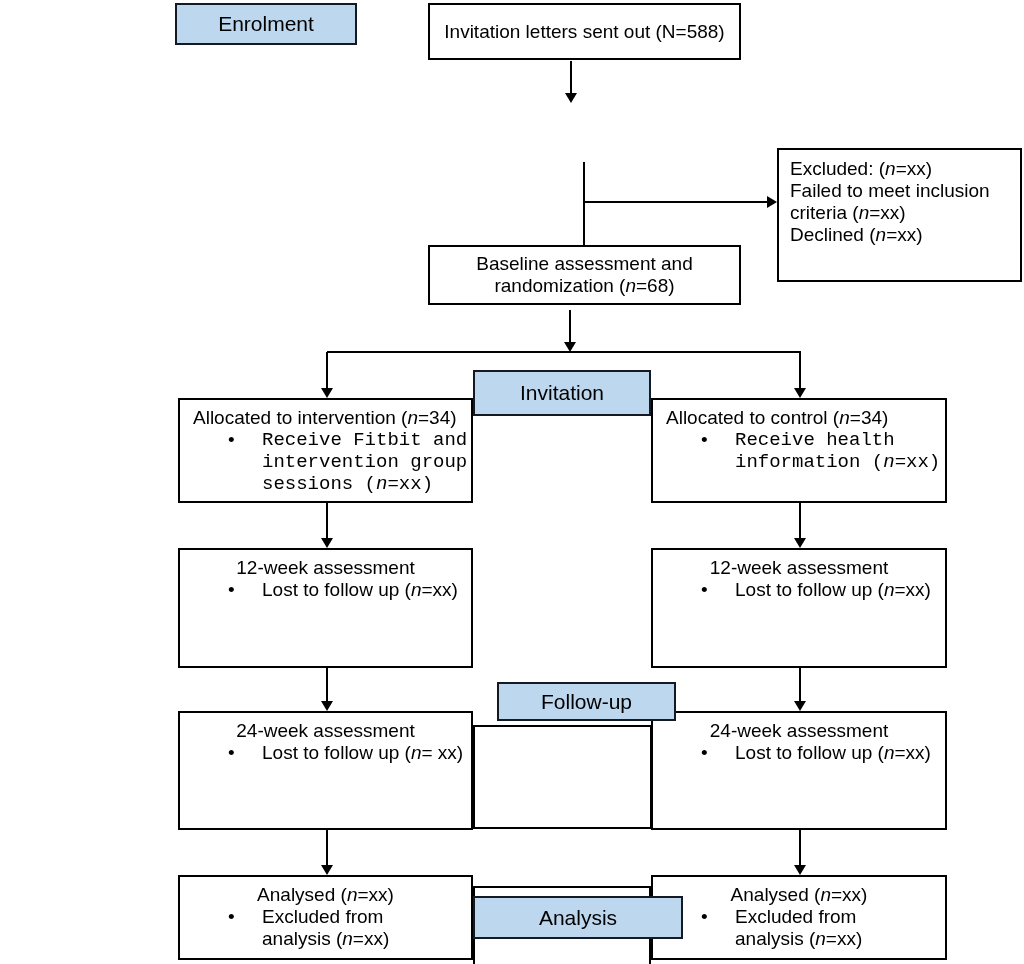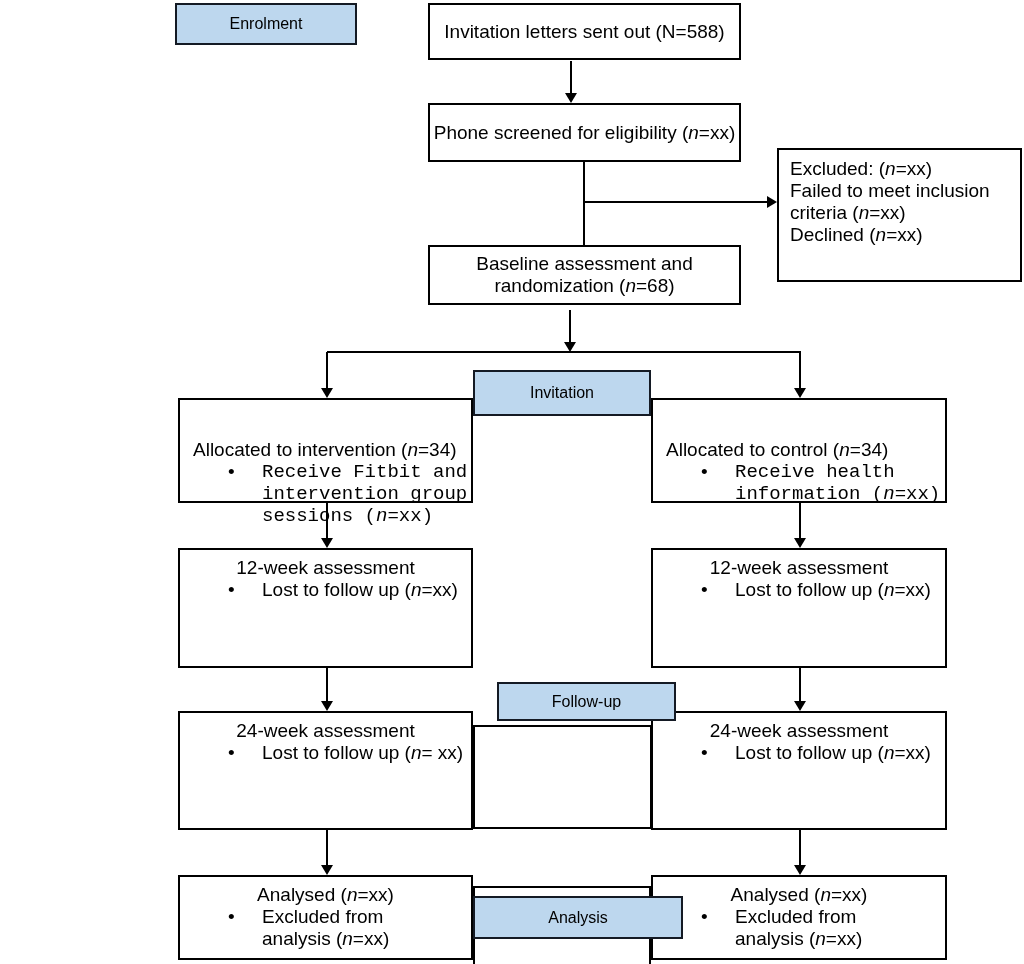--- a/index.html
+++ b/index.html
@@ -9,29 +9,29 @@
   }
   
   .fbox{
     position:absolute;background:#fff;border:2px solid #000;
     box-sizing:border-box;font-size:19px;line-height:22px;z-index:2;
   }
   .stage{
     position:absolute;background:var(--stage-fill,#BDD7EE);
     border:2px solid var(--stage-border,#141a24);
     box-sizing:border-box;display:flex;align-items:center;justify-content:center;
-    font-size:16px;z-index:3;
+    font-size:21px;z-index:3;
   }
   .stagebody{
     position:absolute;background:#fff;border:2px solid #000;
     box-sizing:border-box;z-index:1;
   }
   .vcenter{height:100%;display:flex;flex-direction:column;justify-content:center;}
   .cline{text-align:center;}
-  .lline{padding-left:13px;margin-top:32px;}
+  .lline{padding-left:13px;}
   .pad-top{padding-top:7px;}
   .bullet{display:flex;margin-left:40px;margin-top:0;}
   .bullet .dot{width:34px;flex:0 0 34px;text-align:left;padding-left:8px;}
   .bullet .btxt{flex:0 1 auto;}
   .btxt.w215{width:215px;font-family:Liberation Mono, monospace;}
   .btxt.w180{width:180px;}
   .excl-line{width:218px;}
   .excl-pad{padding:8px 0 0 11px;}
   
   .vline{position:absolute;width:2px;background:#000;z-index:0;}
@@ -83,25 +83,20 @@
     <span>Analysis</span>
   </div>
   <div class="stagebody" style="left:473px;top:886px;width:178px;height:78px;border-bottom:none;"></div>
 
   <div class="fbox" style="left:428px;top:3px;width:313px;height:57px;">
     <div class="vcenter">
         <div class="cline">Invitation letters sent out (N=588)</div>
       </div>
   </div>
 
-  <div class="fbox" style="left:428px;top:103px;width:313px;height:59px;">
-    <div class="vcenter">
-        <div class="cline">Phone screened for eligibility (<i>n</i>=xx)</div>
-      </div>
-  </div>
 
   <div class="fbox excl-pad" style="left:777px;top:148px;width:245px;height:134px;">
     <div class="excl-line">Excluded: (<i>n</i>=xx)</div>
     <div class="excl-line">Failed to meet inclusion criteria (<i>n</i>=xx)</div>
     <div class="excl-line">Declined (<i>n</i>=xx)</div>
   </div>
 
   <div class="fbox" style="left:428px;top:245px;width:313px;height:60px;">
     <div class="vcenter">
       <div class="cline">Baseline assessment and</div>

